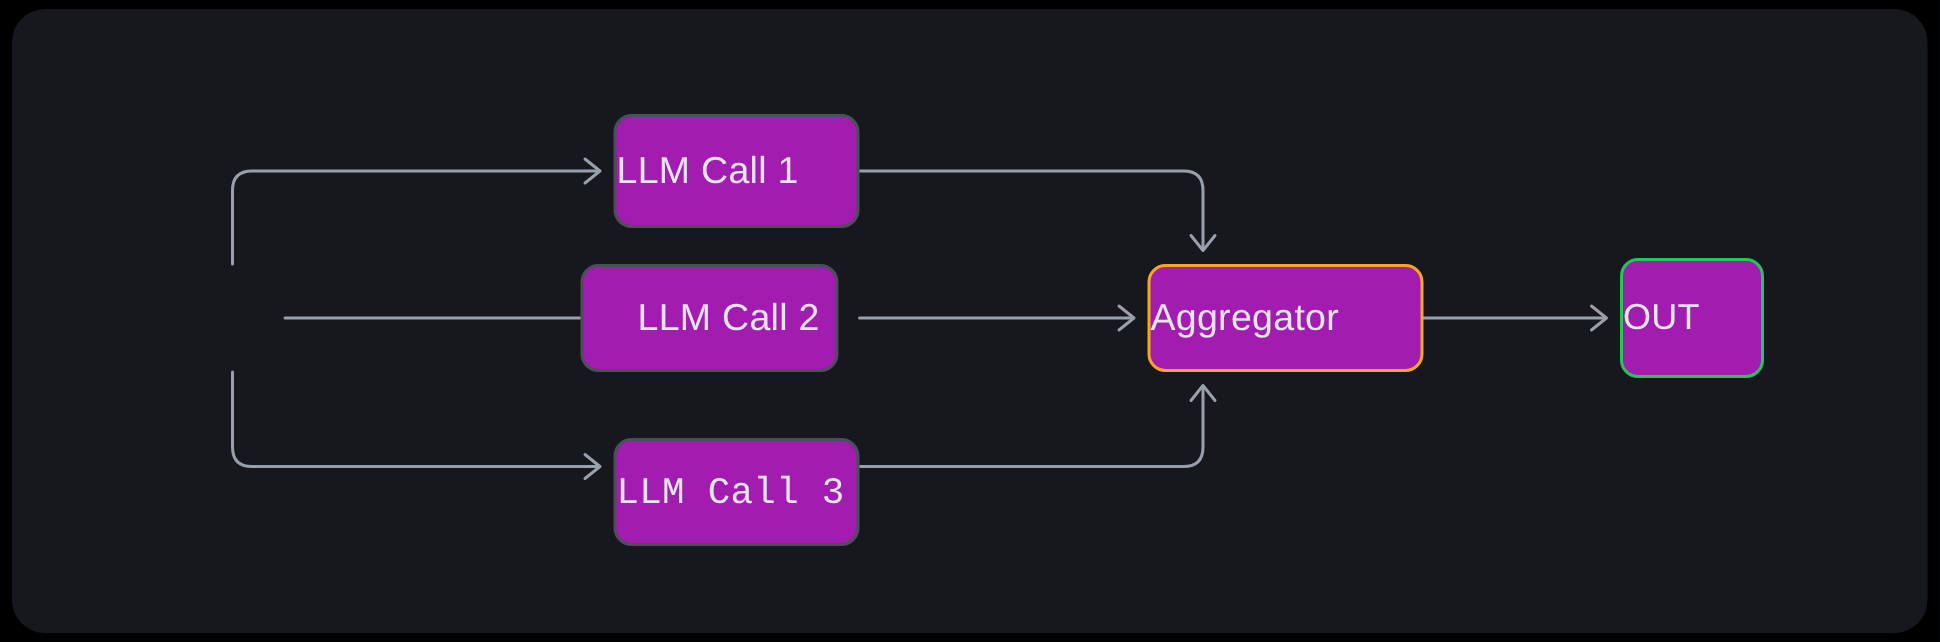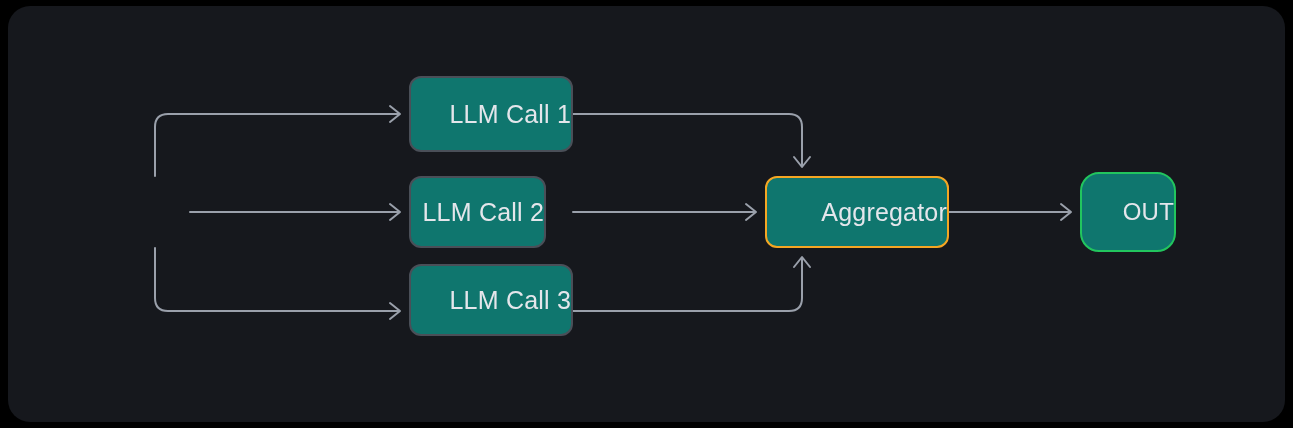--- a/index.html
+++ b/index.html
@@ -9,30 +9,30 @@
   }
   #stage{position:relative;width:1293px;height:428px;}
   #canvas{
     position:absolute;left:8px;top:6px;
     width:1277px;height:416px;
     background:#16181d;border-radius:22px;
   }
   #edges{position:absolute;left:0;top:0;width:1293px;height:428px;}
   .node{
     position:absolute;box-sizing:border-box;
-    display:flex;align-items:center;justify-content:flex-end;
-    background:#0f766e;color:#e4e6eb;
+    display:flex;align-items:center;justify-content:flex-start;
+    background:#a21caf;color:#e4e6eb;
     border-radius:12px;border:2px solid #4a4f58;
     font-size:25px;letter-spacing:.2px;white-space:nowrap;
   }
-  .node.small{font-size:24px;border-radius:19px;}
+  .node.small{font-size:24px;}
   #n-in{left:120px;top:176px;width:70px;height:72px;border-color:#7b7bf5;border-width:2px;border-radius:11px;}
   #n-c1{left:409px;top:76px;width:164px;height:76px;}
-  #n-c2{left:409px;top:176px;width:137px;height:72px;}
-  #n-c3{left:409px;top:264px;width:164px;height:72px;}
+  #n-c2{left:387px;top:176px;width:172px;height:72px;padding-left:36px;}
+  #n-c3{left:409px;top:292px;width:164px;height:72px;font-family:Liberation Mono, monospace;}
   #n-agg{left:765px;top:176px;width:184px;height:72px;border-color:#f5a623;border-width:2.5px;}
   #n-out{left:1080px;top:172px;width:96px;height:80px;border-color:#22c55e;border-width:2.5px;}
 </style>
 </head>
 <body>
 
 <div id="stage">
   <div id="canvas"></div>
 
   <svg id="edges" viewBox="0 0 1293 428" xmlns="http://www.w3.org/2000/svg">

